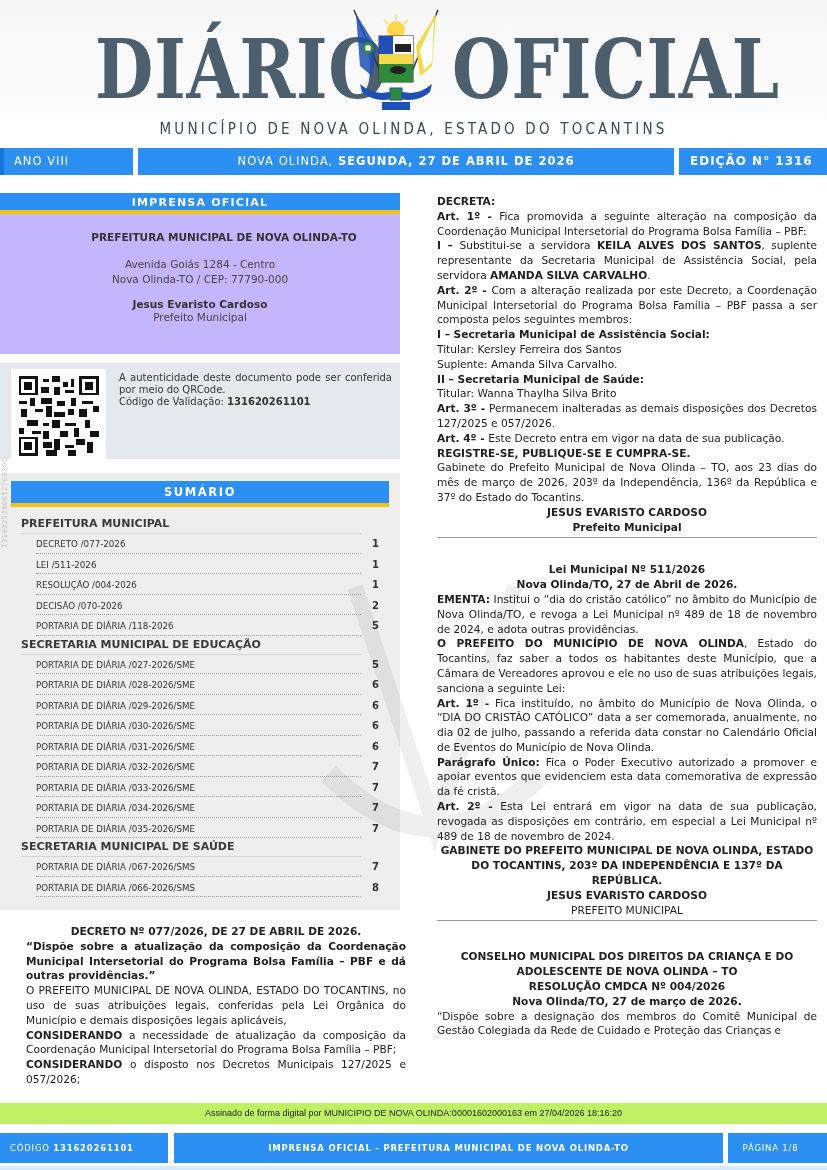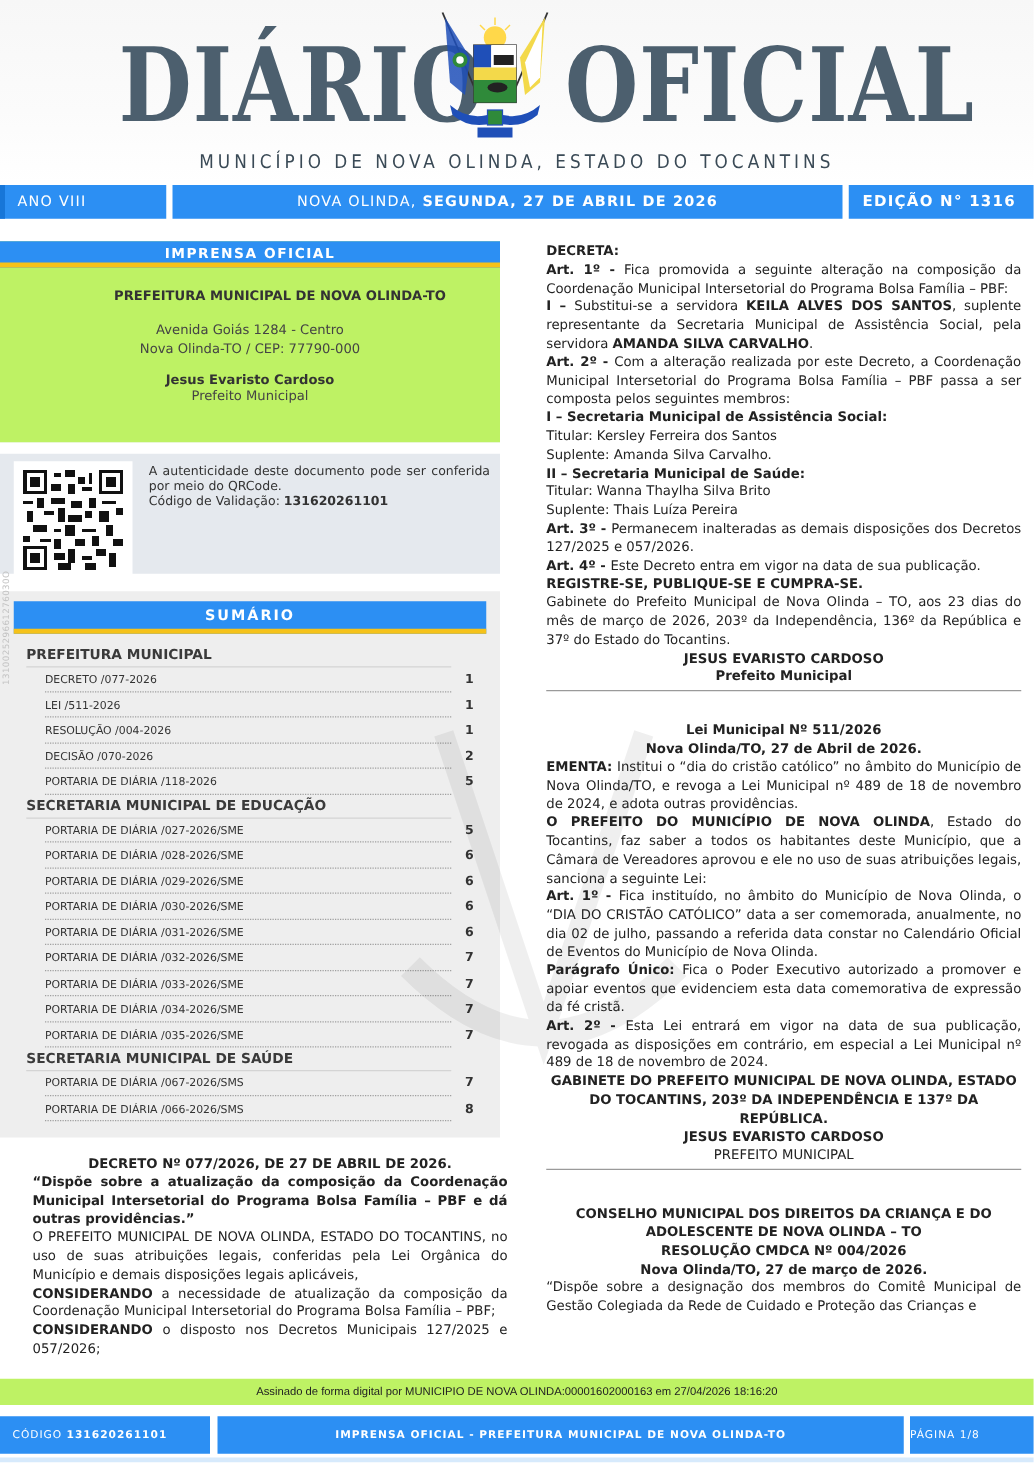--- a/index.html
+++ b/index.html
@@ -20,21 +20,21 @@
   .topbar { position: absolute; top: 148px; left: 0; width: 827px; height: 27px; }
   .tb-cell { position: absolute; top: 0; height: 27px; background: #2c8ff3; color: #ffffff;
     font-size: 11.5px; line-height: 27px; letter-spacing: 1px; }
   .tb-left { left: 0; width: 133px; padding-left: 10px; border-left: 4px solid #1776d8; }
   .tb-mid { left: 138px; width: 536px; text-align: center; }
   .tb-right { left: 679px; width: 148px; text-align: left; padding-left: 11px; font-weight: bold; font-size: 12px; }
   .tb-mid b { font-weight: bold; }
 
   
   .left-col { position: absolute; left: 0; top: 193px; width: 400px; }
-  .imprensa { background: #bef264; height: 262px; position: relative; }
+  .imprensa { background: #c4b5fd; height: 262px; position: relative; }
   .imp-bar { height: 21px; background: #2c8ff3; border-bottom: 4px solid #f5c21a; color: #fff;
     text-align: center; font-weight: bold; font-size: 11px; letter-spacing: 1.2px; line-height: 20px; }
   .imp-org { margin-top: 17px; text-align: center; font-weight: bold; font-size: 10.5px; color: #333; padding-left: 48px; }
   .imp-addr { margin-top: 14px; text-align: center; font-size: 10.5px; color: #444; line-height: 15px; }
   .imp-name { margin-top: 11px; text-align: center; font-weight: bold; font-size: 10.5px; color: #333; }
   .imp-role { text-align: center; font-size: 10.5px; color: #444; line-height: 15px; }
 
   .sig-box { position: absolute; top: 161px; left: 0; width: 400px; height: 105px; background: #e5e9ee; border-top: 9px solid #ffffff; }
   .qr { position: absolute; left: 11px; top: 6px; width: 95px; height: 94px; background: #fff; padding: 7px; }
   .sig-text { position: absolute; left: 119px; top: 9px; width: 273px; font-size: 10px; line-height: 12px; color: #333; text-align: justify; }
@@ -63,21 +63,21 @@
   .gap { height: 22px; }
   .gap2 { height: 26px; }
 
   
   .signed-bar { position: absolute; top: 1103px; left: 0; width: 827px; height: 21px; background: #bef264;
     text-align: center; font-family: "Liberation Sans", sans-serif; font-size: 9px; line-height: 21px; color: #222; }
   .footbar { position: absolute; top: 1133px; left: 0; width: 827px; height: 30px; }
   .fb-cell { position: absolute; top: 0; height: 30px; background: #2c8ff3; color: #fff; font-size: 8.5px; line-height: 30px; letter-spacing: 0.8px; }
   .fb-left { left: 0; width: 168px; padding-left: 10px; }
   .fb-mid { left: 174px; width: 549px; text-align: center; font-weight: bold; }
-  .fb-right { left: 728px; width: 99px; text-align: left; padding-right: 14px; }
+  .fb-right { left: 728px; width: 99px; text-align: center; padding-right: 14px; }
   .footline { position: absolute; top: 1166px; left: 0; width: 827px; height: 4px; background: #d7eafc; }
 
   .watermark { position: absolute; left: 300px; top: 560px; width: 270px; height: 320px; opacity: 0.06; }
 </style>
 </head>
 <body>
 
 <div class="masthead">
   <div class="mast-title left">DIÁRIO</div>
   <svg class="crest" viewBox="0 0 100 108">
@@ -237,21 +237,20 @@
   <div><b>I – </b><span>Substitui-se a servidora </span><b>KEILA ALVES DOS SANTOS</b><span>, suplente representante da Secretaria Municipal de Assistência Social, pela servidora </span><b>AMANDA SILVA CARVALHO</b><span>.</span></div>
   <div><b>Art. 2º - </b><span>Com a alteração realizada por este Decreto, a Coordenação Municipal Intersetorial do Programa Bolsa Família – PBF passa a ser composta pelos seguintes membros:</span></div>
   <div>
     <div><b>I – Secretaria Municipal de Assistência Social:</b></div>
     <div>Titular: Kersley Ferreira dos Santos</div>
     <div>Suplente: Amanda Silva Carvalho.</div>
   </div>
   <div>
     <div><b>II – Secretaria Municipal de Saúde:</b></div>
     <div>Titular: Wanna Thaylha Silva Brito</div>
-    <div>Suplente: Thais Luíza Pereira</div>
   </div>
   <div><b>Art. 3º - </b><span>Permanecem inalteradas as demais disposições dos Decretos 127/2025 e 057/2026.</span></div>
   <div><b>Art. 4º - </b><span>Este Decreto entra em vigor na data de sua publicação.</span></div>
   <div><b>REGISTRE-SE, PUBLIQUE-SE E CUMPRA-SE.</b></div>
   <div>Gabinete do Prefeito Municipal de Nova Olinda – TO, aos 23 dias do mês de março de 2026, 203º da Independência, 136º da República e 37º do Estado do Tocantins.</div>
   <div class="center">
     <div><b>JESUS EVARISTO CARDOSO</b></div>
     <div><b>Prefeito Municipal</b></div>
   </div>
   <div class="rule"></div>

